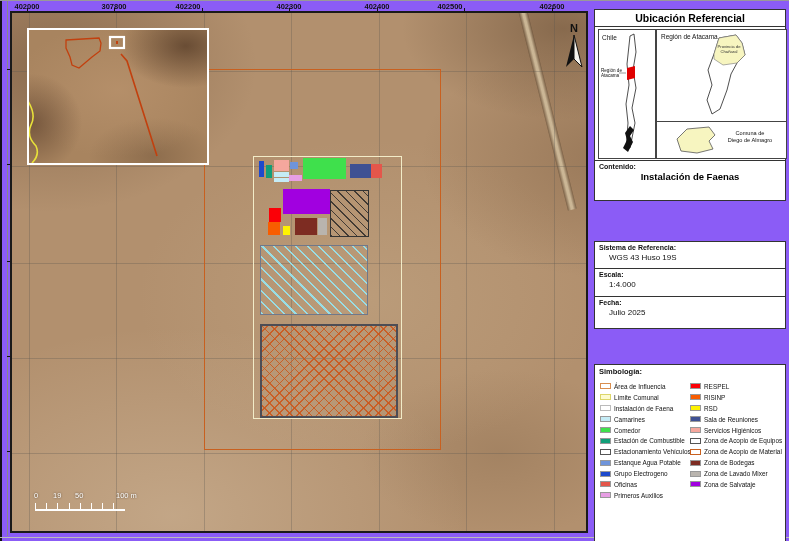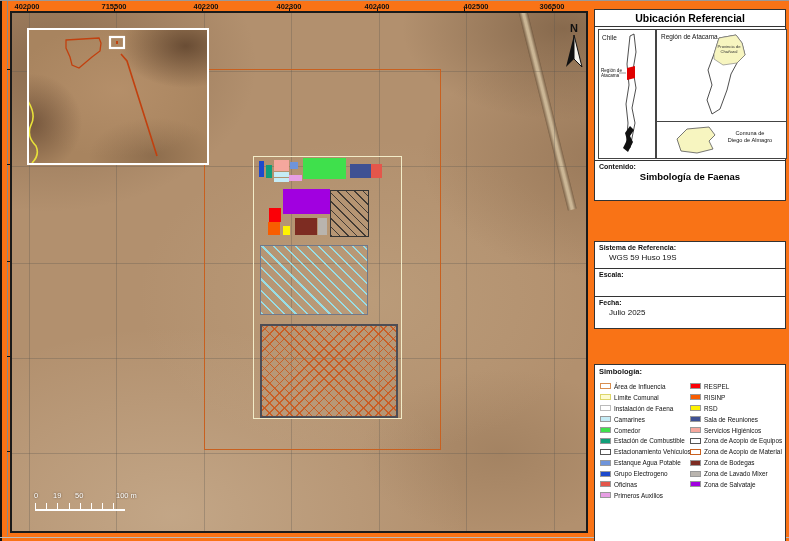--- a/index.html
+++ b/index.html
@@ -1,16 +1,16 @@
 <!DOCTYPE html>
 <html><head>
 <meta charset="utf-8">
 <style>
   html,body{margin:0;padding:0;background:#e9e9e9;}
-  #page{position:relative;width:789px;height:541px;background:#f97316;overflow:hidden;
+  #page{position:relative;width:789px;height:541px;background:#8b5cf6;overflow:hidden;
         font-family:"Liberation Sans","DejaVu Sans",sans-serif;border-top:1px solid #999;}
   .abs{position:absolute;}
   #left-edge{left:0;top:0;width:2px;height:541px;background:#111;}
   #left-edge2{left:7px;top:0;width:1px;height:535px;background:#888;}
   #bottom-line{left:0;top:536px;width:789px;height:1px;background:#bbb;}
 
   
   #map{left:10px;top:10px;width:574px;height:518px;border:2px solid #1a1a1a;overflow:hidden;
        background-color:#b2906e;
        background-image:
@@ -88,31 +88,31 @@
 <body>
 
 <div id="page">
   <div class="abs" id="left-edge"></div>
   <div class="abs" id="left-edge2"></div>
   <div class="abs" id="bottom-line"></div>
 
   <div class="abs" id="axis-top" style="left:0;top:0;width:789px;height:12px;">
       <span class="abs xlab" style="left: 27px;">402000</span>
       <div class="abs xtick" style="left: 27px;"></div>
-      <span class="abs xlab" style="left: 114px;">715500</span>
+      <span class="abs xlab" style="left: 114px;">307800</span>
       <div class="abs xtick" style="left: 114px;"></div>
-      <span class="abs xlab" style="left: 206px;">402200</span>
+      <span class="abs xlab" style="left: 188px;">402200</span>
       <div class="abs xtick" style="left: 202px;"></div>
       <span class="abs xlab" style="left: 289px;">402300</span>
       <div class="abs xtick" style="left: 289px;"></div>
       <span class="abs xlab" style="left: 377px;">402400</span>
       <div class="abs xtick" style="left: 377px;"></div>
-      <span class="abs xlab" style="left: 476px;">402500</span>
+      <span class="abs xlab" style="left: 450px;">402500</span>
       <div class="abs xtick" style="left: 464px;"></div>
-      <span class="abs xlab" style="left: 552px;">306500</span>
+      <span class="abs xlab" style="left: 552px;">402600</span>
       <div class="abs xtick" style="left: 552px;"></div>
     </div>
   <div class="abs" id="axis-left" style="left:0;top:0;width:12px;height:541px;">
       <span class="abs ylab" style="top: 68px;">7065500</span>
       <div class="abs ytick" style="top: 68px;"></div>
       <span class="abs ylab" style="top: 163px;">7065400</span>
       <div class="abs ytick" style="top: 163px;"></div>
       <span class="abs ylab" style="top: 260px;">7065300</span>
       <div class="abs ytick" style="top: 260px;"></div>
       <span class="abs ylab" style="top: 355px;">7065200</span>
@@ -217,32 +217,33 @@
           <path d="M30,7 L52,5 L58,13 L52,19 L56,27 L40,31 L24,29 L20,17 Z" fill="#f7f5c0" stroke="#555" stroke-width="0.8"></path>
           <text x="93" y="13" text-anchor="middle" font-size="5.6" fill="#111">Comuna de</text>
           <text x="93" y="20" text-anchor="middle" font-size="5.6" fill="#111">Diego de Almagro</text>
         </svg>
       </div>
     </div>
 
     <div class="pbox" style="top:151px;height:41px;">
       <div class="plabel">Contenido:</div>
       <div id="contenido-title">
-        <div>Simbología de Faenas</div>
+        <div>Instalación de Faenas</div>
       </div>
     </div>
 
 
     <div class="pbox" style="top:232px;height:28px;">
       <div class="plabel">Sistema de Referencia:</div>
-      <div class="pvalue">WGS 59  Huso 19S</div>
+      <div class="pvalue">WGS 43  Huso 19S</div>
     </div>
 
     <div class="pbox" style="top:259px;height:29px;">
       <div class="plabel">Escala:</div>
+      <div class="pvalue">1:4.000</div>
     </div>
 
     <div class="pbox" style="top:287px;height:33px;">
       <div class="plabel">Fecha:</div>
       <div class="pvalue">Julio 2025</div>
     </div>
 
 
     <div class="pbox" style="top:355px;height:208px;">
       <div class="plabel" style="font-size:7.5px;">Simbología:</div>

